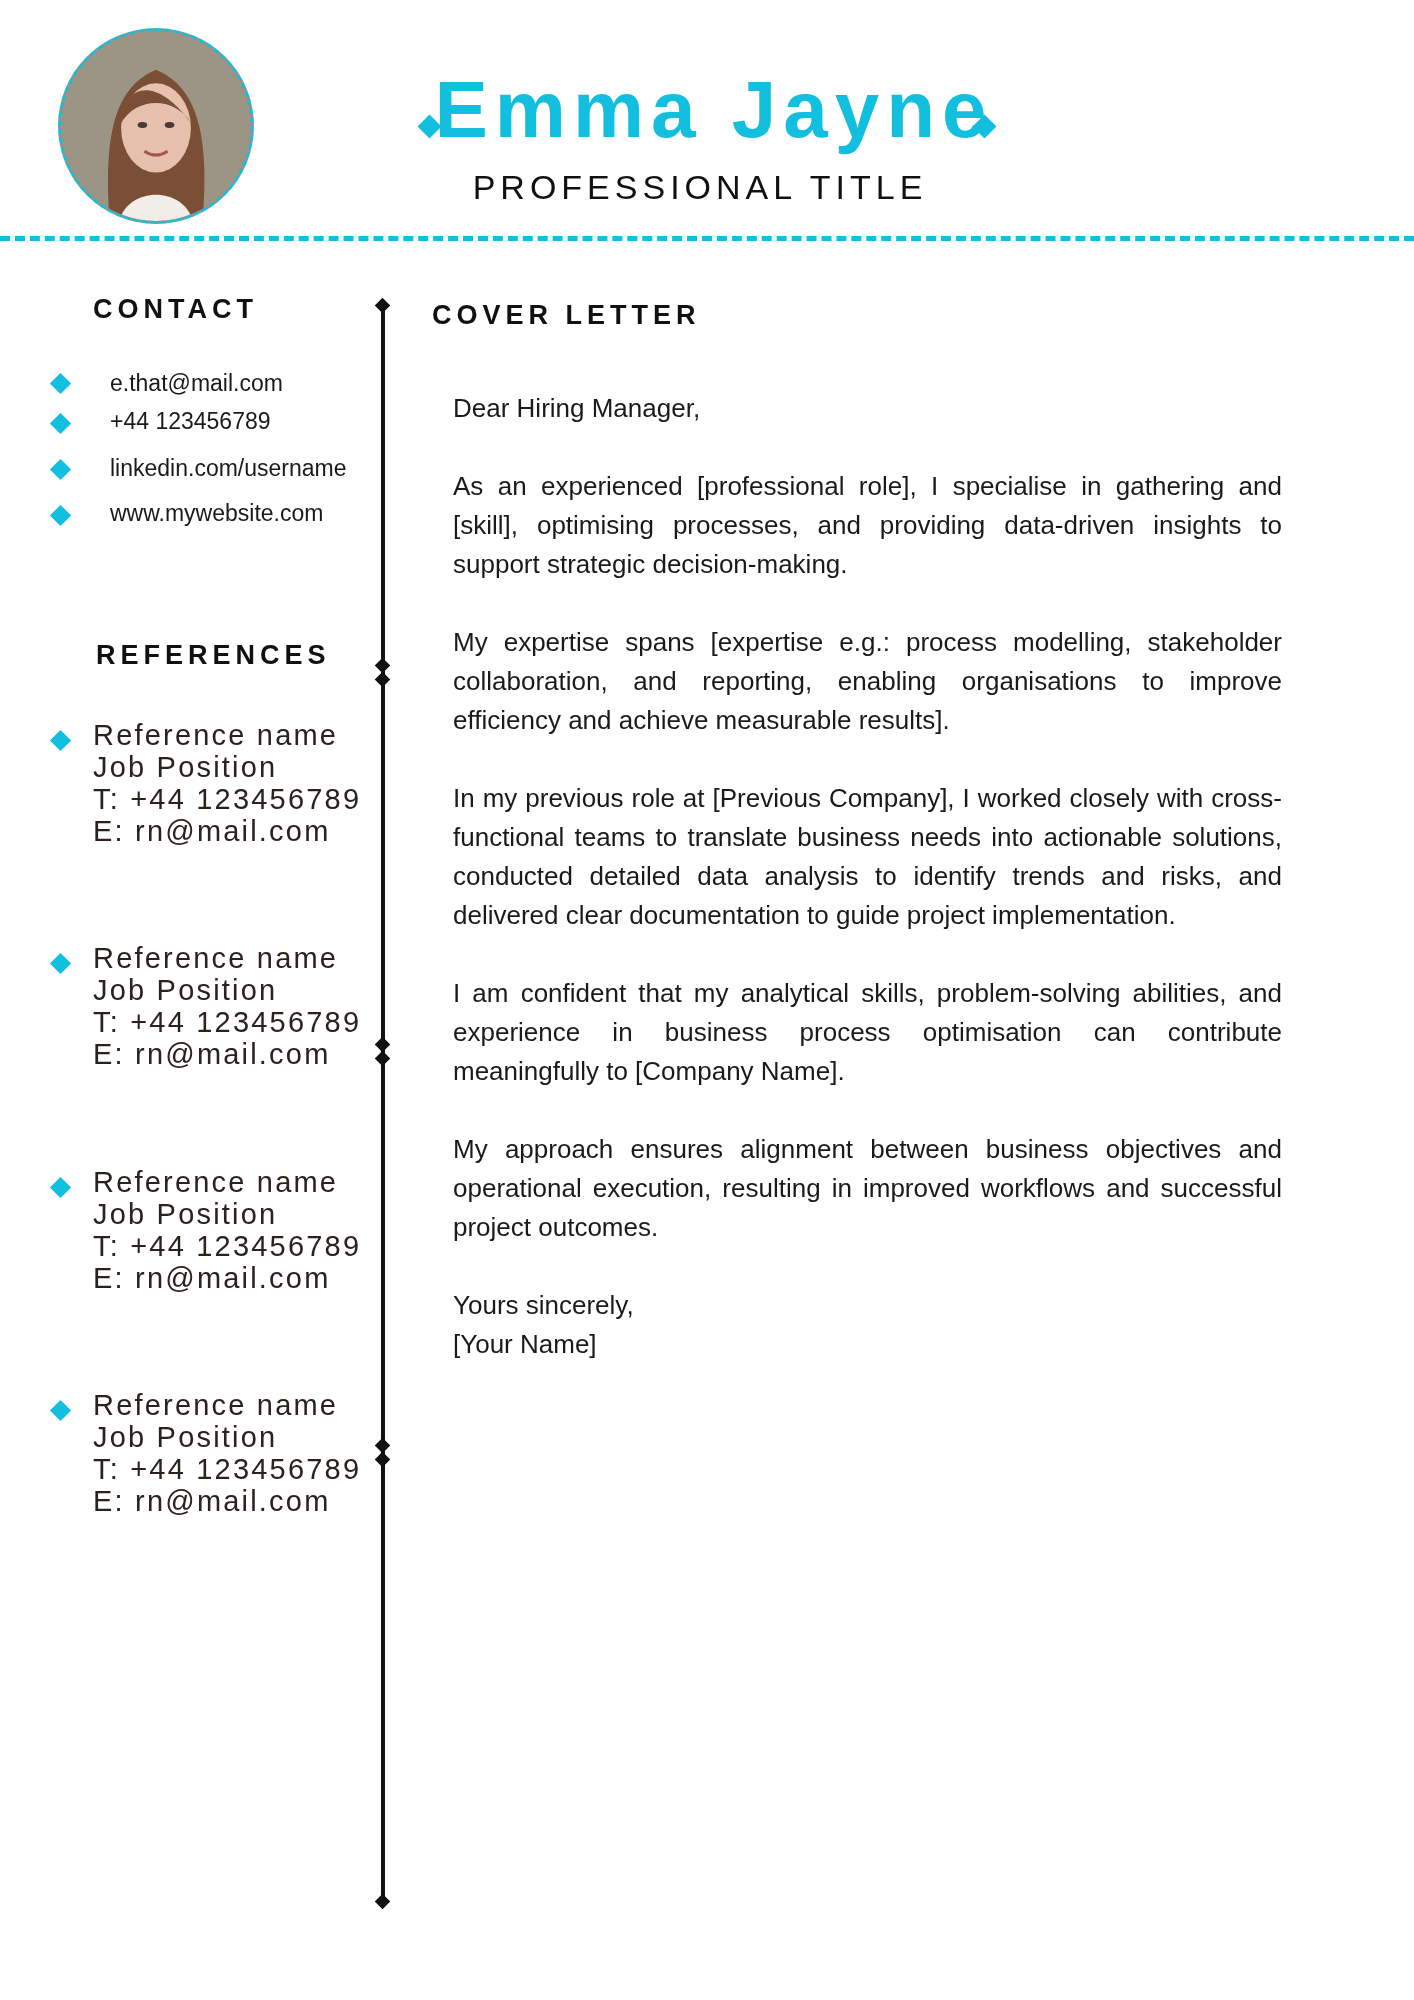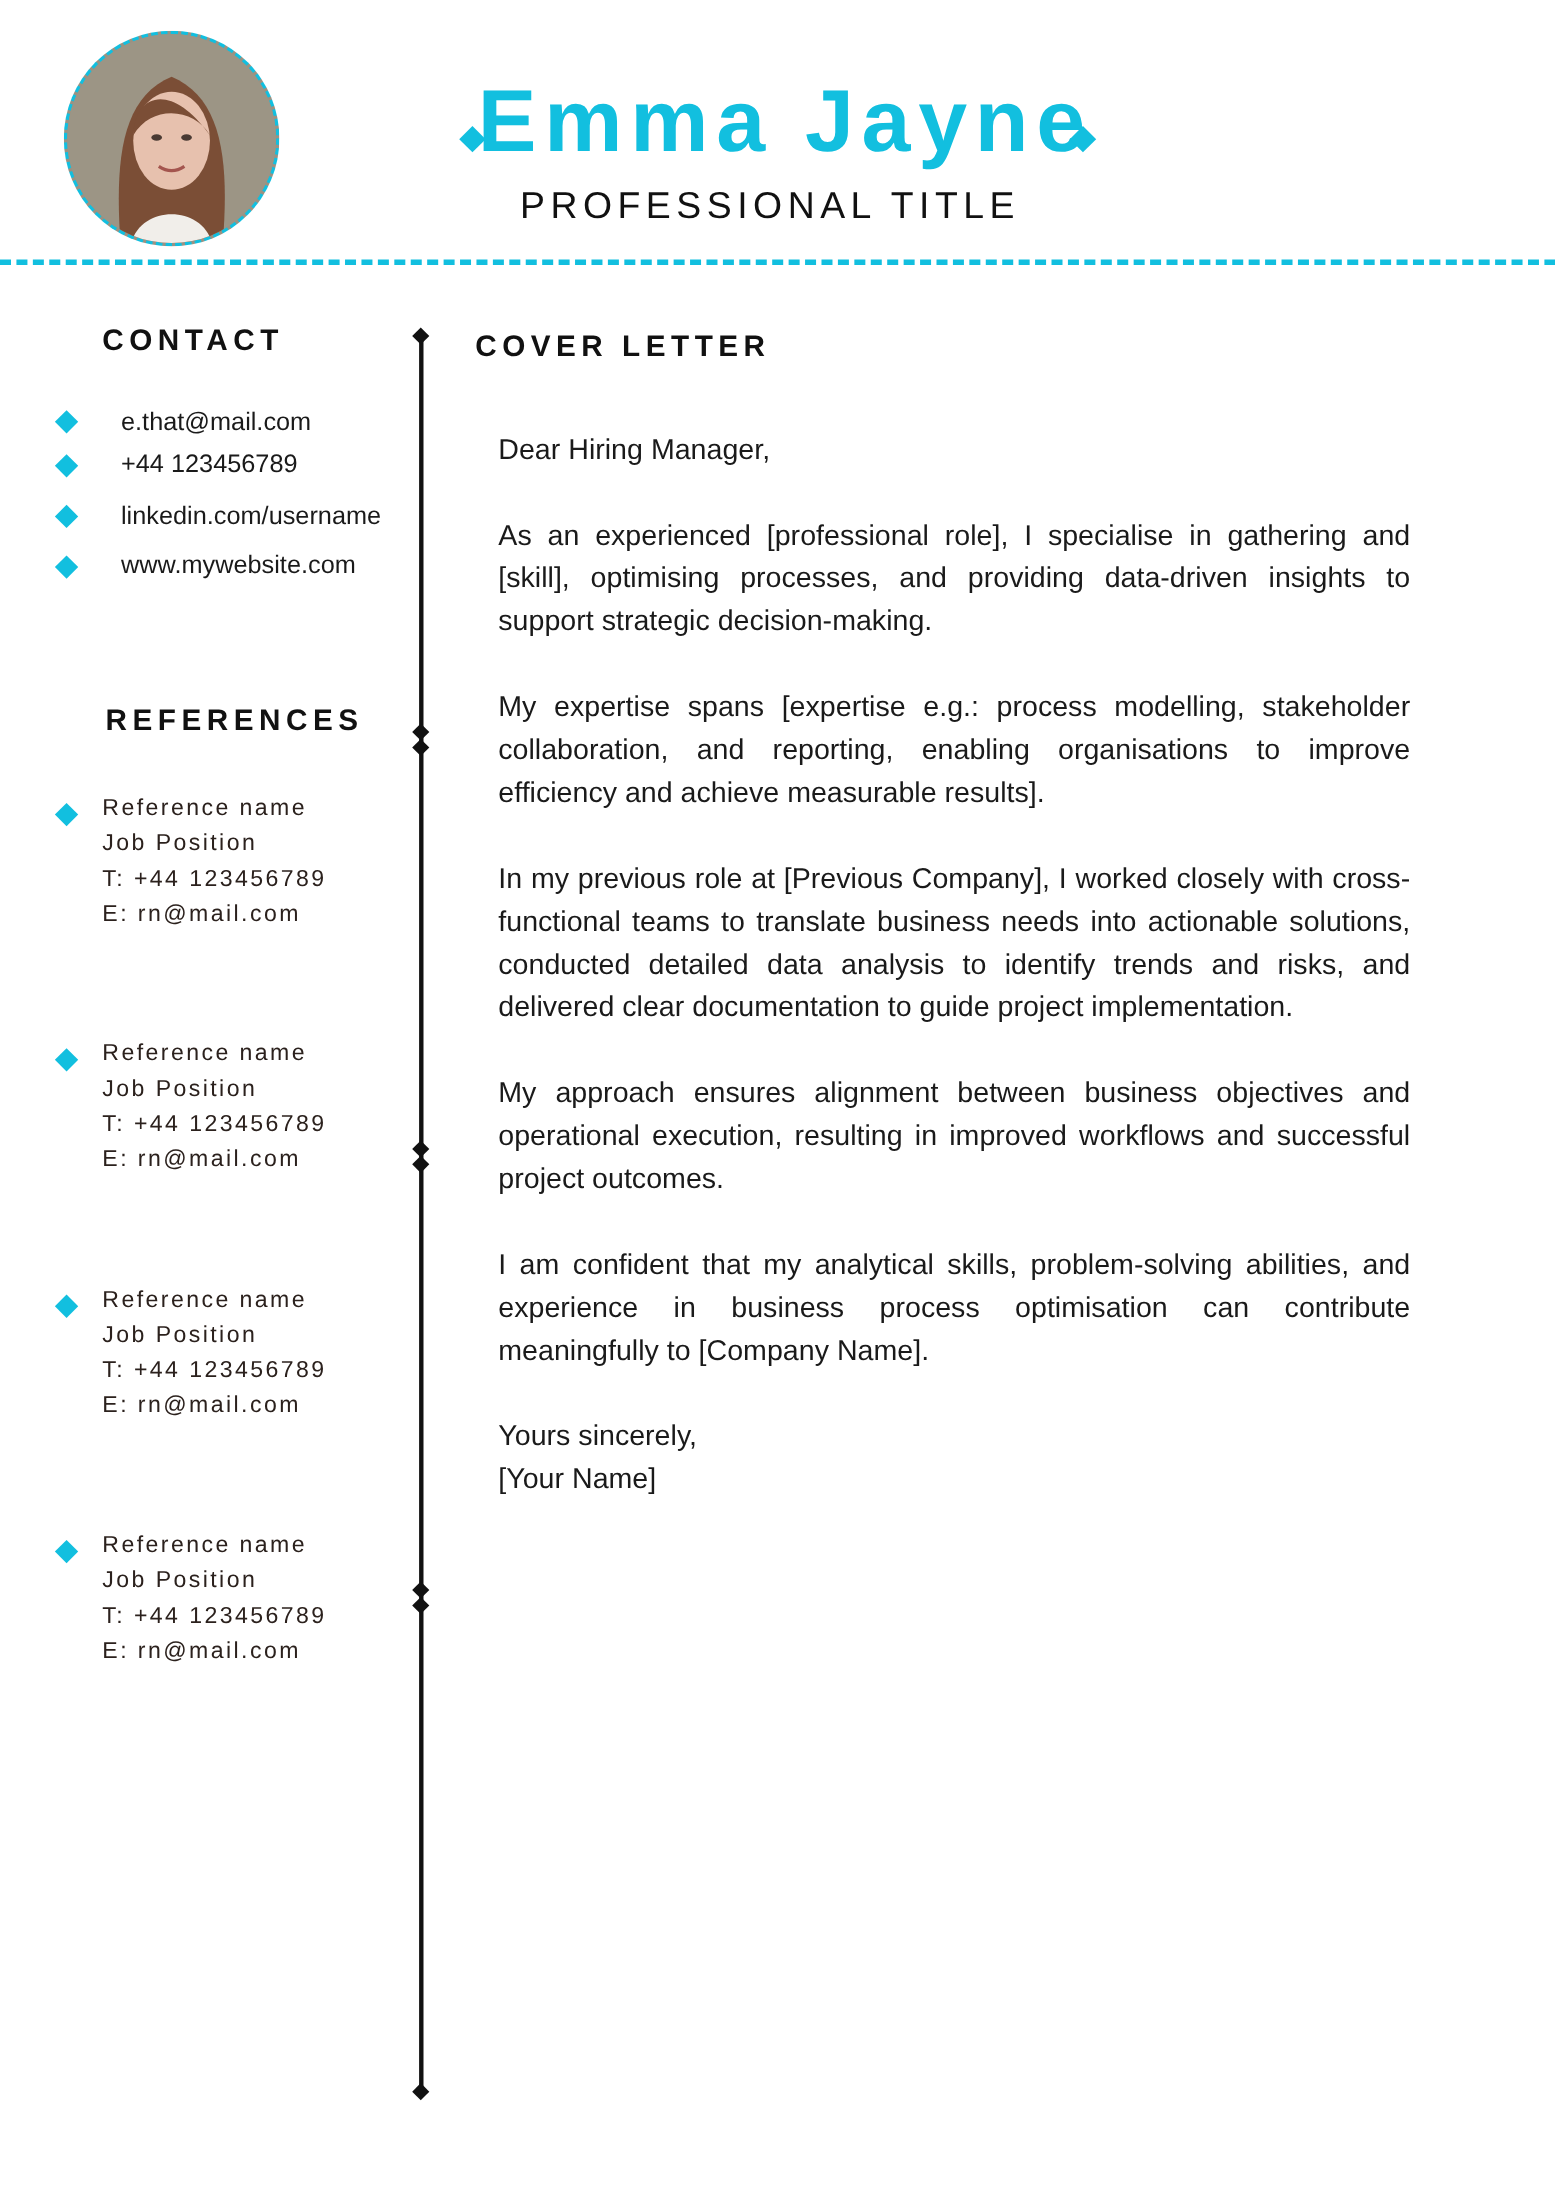--- a/index.html
+++ b/index.html
@@ -14,21 +14,21 @@
   .name-diamond { width:17px; height:17px; background:#12bfdf; transform:rotate(45deg); position:absolute; top:118px; }
   .title { left:400px; top:168px; width:600px; text-align:center; font-size:34px; letter-spacing:5px; color:#111; font-family:"Liberation Sans", sans-serif; }
   .header-rule { left:0; top:236px; width:1414px; height:0; border-top:5px dashed #12bfdf; }
 
   
   .section-heading { font-weight:bold; font-size:27px; letter-spacing:5px; color:#111; }
   .contact-heading { left:93px; top:294px; }
   .ref-heading { left:96px; top:640px; }
   .bullet { width:15px; height:15px; background:#12bfdf; transform:rotate(45deg); }
   .contact-text { font-size:23px; color:#1a1a1a; }
-  .ref-block { font-size:21px; letter-spacing:2.2px; color:#2b211d; line-height:32px; }
+  .ref-block { font-size:29px; letter-spacing:2.2px; color:#2b211d; line-height:32px; }
 
   
   .timeline { left:381px; top:304px; width:4px; height:1600px; background:#111; }
   .t-diamond { width:11px; height:11px; background:#111; transform:rotate(45deg); left:377px; }
 
   
   .cover-heading { left:432px; top:300px; }
   .letter { left:453px; top:389px; width:829px; font-size:26px; line-height:39px; color:#1a1a1a; font-family:"Liberation Sans Narrow","Liberation Sans", sans-serif; }
   .letter p { margin:0 0 39px 0; text-align:justify; }
   .letter p.left { text-align:left; }
@@ -112,17 +112,17 @@
 <div class="abs t-diamond" style="top:1454px;"></div>
 <div class="abs t-diamond" style="top:1896px;"></div>
 
 <div class="abs section-heading cover-heading">COVER LETTER</div>
 
 <div class="abs letter">
   <p class="left">Dear Hiring Manager,</p>
   <p>As an experienced [professional role], I specialise in gathering and [skill], optimising processes, and providing data-driven insights to support strategic decision-making.</p>
   <p>My expertise spans [expertise e.g.: process modelling, stakeholder collaboration, and reporting, enabling organisations to improve efficiency and achieve measurable results].</p>
   <p>In my previous role at [Previous Company], I worked closely with cross-functional teams to translate business needs into actionable solutions, conducted detailed data analysis to identify trends and risks, and delivered clear documentation to guide project implementation.</p>
+  <p>I am confident that my analytical skills, problem-solving abilities, and experience in business process optimisation can contribute meaningfully to [Company Name].</p>
   <p>My approach ensures alignment between business objectives and operational execution, resulting in improved workflows and successful project outcomes.</p>
-  <p>I am confident that my analytical skills, problem-solving abilities, and experience in business process optimisation can contribute meaningfully to [Company Name].</p>
   <div>Yours sincerely,</div>
   <div>[Your Name]</div>
 </div>
 
 </body></html>

